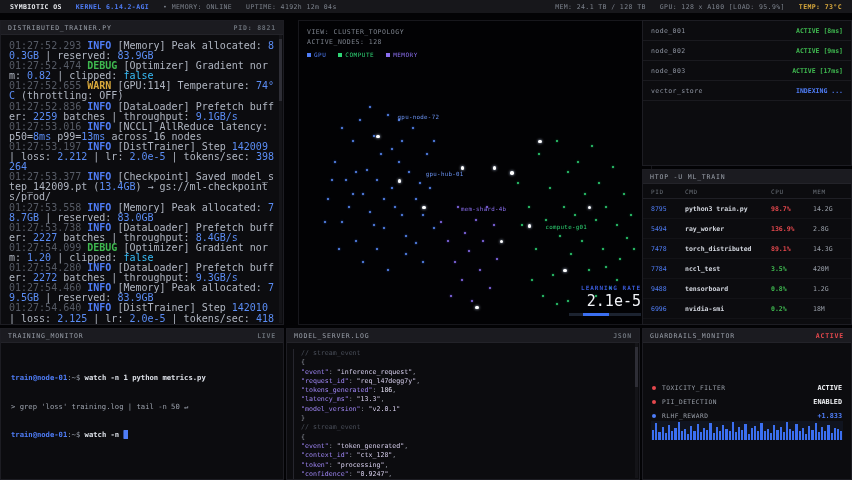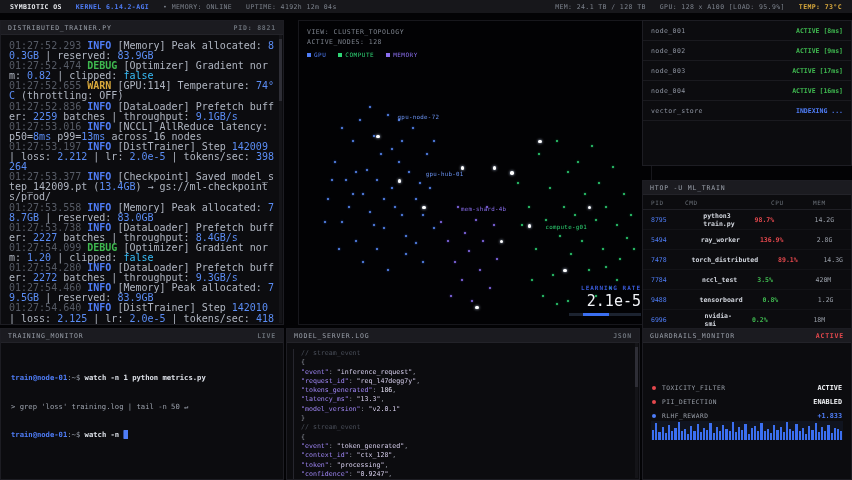--- a/index.html
+++ b/index.html
@@ -65,21 +65,21 @@
   .hrow{display:flex;justify-content:space-between;align-items:center;height:19px;
         border-bottom:1px solid #1a1a1f;padding:0 8px;font-size:6.5px;}
   .hname{color:#8d93a0;letter-spacing:0.4px;}
   .hstat-green{color:#3fb950;font-weight:bold;}
   .hstat-blue{color:#4f7df7;font-weight:bold;}
   .c-healthy{color:#3fb950;font-weight:bold;}
   .c-active-red{color:#e5484d;font-weight:bold;}
   
   #htop-cols{display:flex;padding:4px 8px 3px 8px;font-size:6px;color:#6a7078;letter-spacing:0.6px;
              border-bottom:1px solid #1f1f25;}
-  .htop-row{display:flex;padding:0 8px;align-items:center;height:19px;font-size:6.5px;border-bottom:1px solid #131317;gap:20px;}
+  .htop-row{display:flex;padding:0 8px;align-items:center;height:19px;font-size:6.5px;border-bottom:1px solid #131317;}
   .col-pid{width:34px;} .col-cmd{flex:1;} .col-cpu{width:42px;} .col-mem{width:30px;text-align:left;}
   .pid{color:#4f7df7;} .cmd{color:#d2d6de;font-weight:bold;} .mem{color:#9aa0aa;}
   .cpu-hi{color:#e5484d;font-weight:bold;} .cpu-lo{color:#3fb950;font-weight:bold;}
   
   .grow{display:flex;align-items:center;padding:0 9px;height:13px;font-size:6.2px;}
   .gdot{width:4px;height:4px;border-radius:50%;margin-right:6px;}
   .gdot-red{background:#e5484d;} .gdot-blue{background:#4f7df7;}
   .glabel{color:#9aa0aa;letter-spacing:0.5px;flex:1;}
   .gval-white{color:#f0f2f5;font-weight:bold;font-size:6.8px;}
   .gval-blue{color:#4f7df7;font-weight:bold;font-size:6.8px;}
@@ -292,31 +292,27 @@
       </div>
       <div class="hrow">
         <span class="hname">node_002</span>
         <span class="hstat-green">ACTIVE [9ms]</span>
       </div>
       <div class="hrow">
         <span class="hname">node_003</span>
         <span class="hstat-green">ACTIVE [17ms]</span>
       </div>
       <div class="hrow">
-        <span class="hname">node_004</span>
-        <span class="hstat-green">ACTIVE [16ms]</span>
-      </div>
-      <div class="hrow">
         <span class="hname">vector_store</span>
         <span class="hstat-blue">INDEXING ...</span>
       </div>
     </div>
 </div>
 
-<div class="panel" style="left:642px;top:180px;width:210px;height:156px;">
+<div class="panel" style="left:642px;top:169px;width:210px;height:156px;">
   <div class="phead">
     <span>HTOP -U ML_TRAIN</span>
     <span class="right"></span>
   </div>
   <div id="htop-cols">
     <span class="col-pid">PID</span>
     <span class="col-cmd">CMD</span>
     <span class="col-cpu">CPU</span>
     <span class="col-mem">MEM</span>
   </div>

